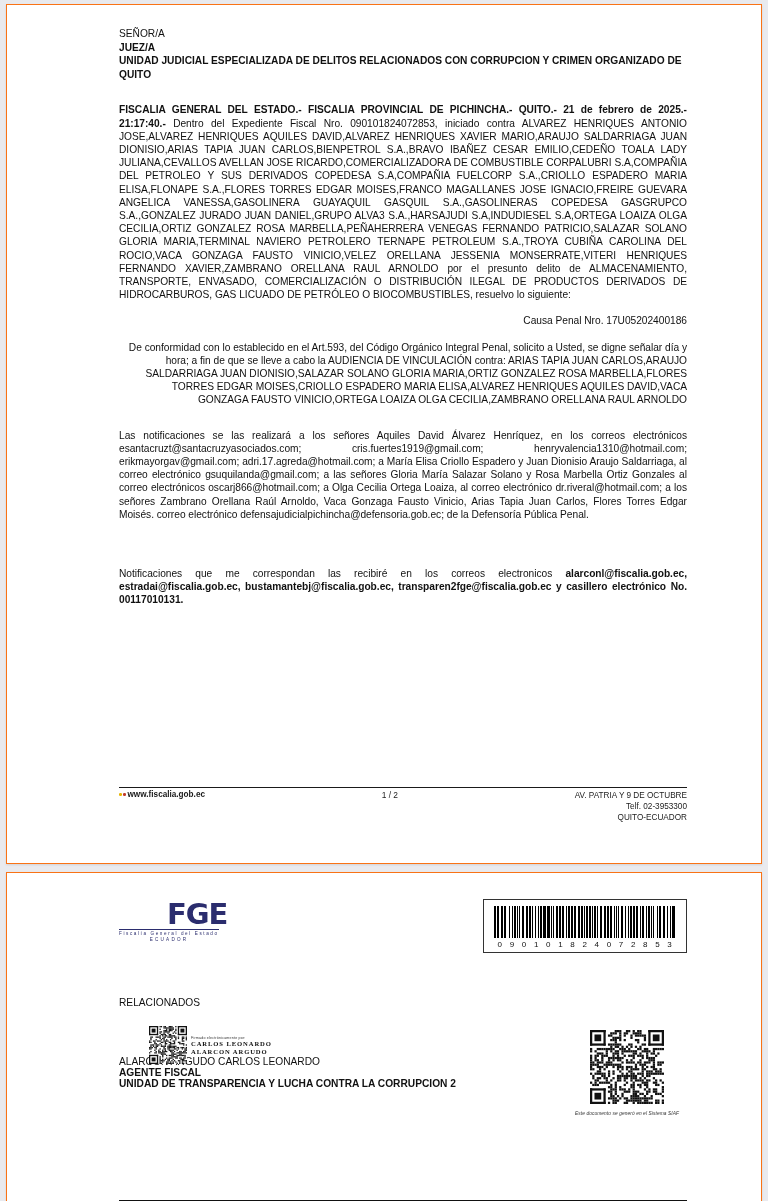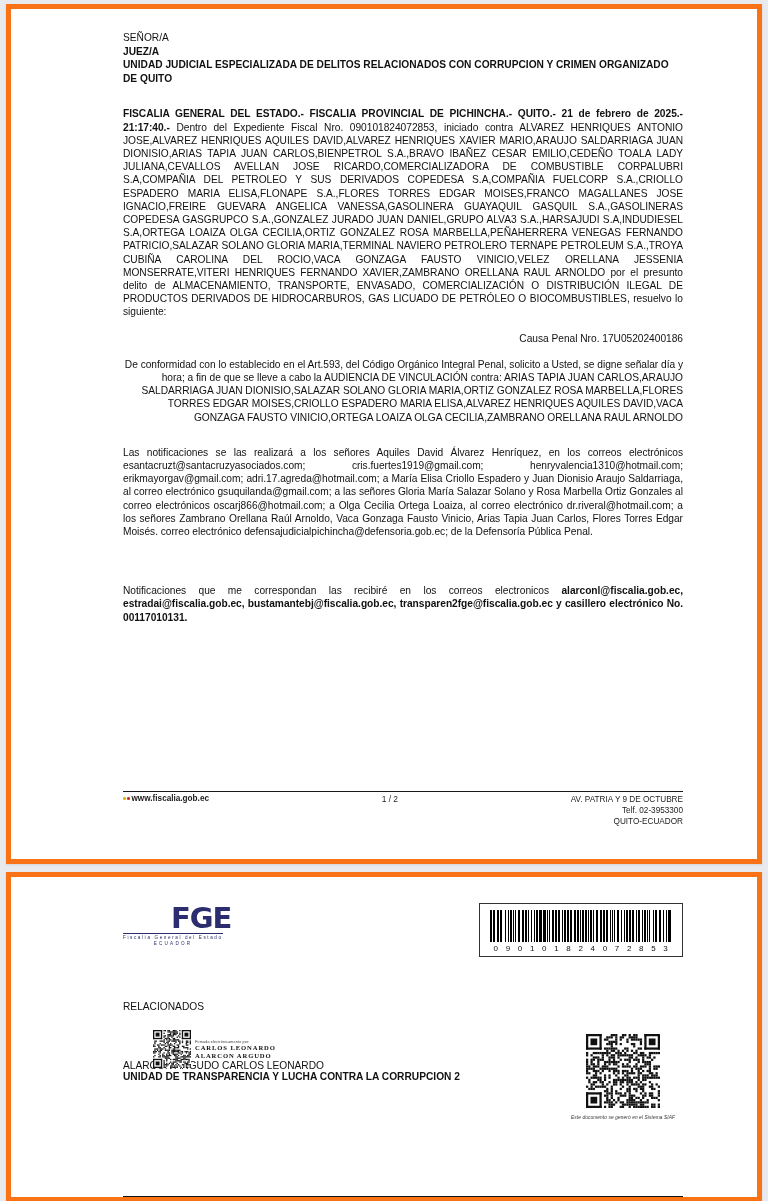--- a/index.html
+++ b/index.html
@@ -12,21 +12,21 @@
     width: 768px;
     min-height: 1201px;
   }
   .viewer {
     width: 768px;
     box-sizing: border-box;
     padding: 4px 6px 0 6px;
   }
   .page {
     background: #ffffff;
-    border: 5px solid #f97316;
+    border: 1px solid #f97316;
     box-shadow: 0 1px 2px rgba(0,0,0,0.10);
     box-sizing: border-box;
     position: relative;
   }
   .page-1 { height: 860px; padding: 22px 74px 0 112px; }
   .page-2 { height: 330px; margin-top: 8px; padding: 26px 74px 0 112px; }
 
   
   .doc-text {
     font-size: 10.2px;
@@ -725,20 +725,21 @@
                 <rect x="2" y="24" width="3" height="3"></rect>
               </g>
           </svg>
           <div class="sig-stamp-text">
             <div class="sig-stamp-tiny">Firmado electrónicamente por:</div>
             <div class="sig-stamp-name">CARLOS LEONARDO</div>
             <div class="sig-stamp-name">ALARCON ARGUDO</div>
           </div>
         </div>
         <div class="sig-name">ALARCON ARGUDO CARLOS LEONARDO</div>
+        <div class="sig-role">AGENTE FISCAL</div>
         <div class="sig-unit">UNIDAD DE TRANSPARENCIA Y LUCHA CONTRA LA CORRUPCION 2</div>
       </div>
 
       <div class="siaf-block">
         <svg class="qr-big" viewBox="0 0 33 33">
           <rect width="33" height="33" fill="#fff"></rect>
           <g fill="#111" id="qr-big-cells">
               <rect x="11" y="0" width="1" height="1"></rect>
               <rect x="12" y="0" width="1" height="1"></rect>
               <rect x="13" y="0" width="1" height="1"></rect>

